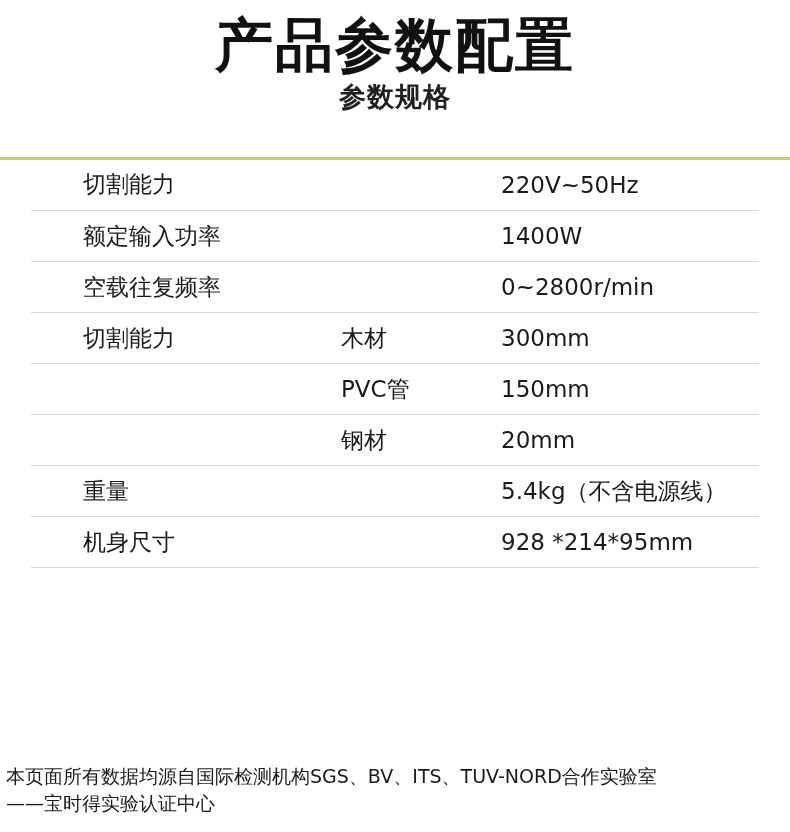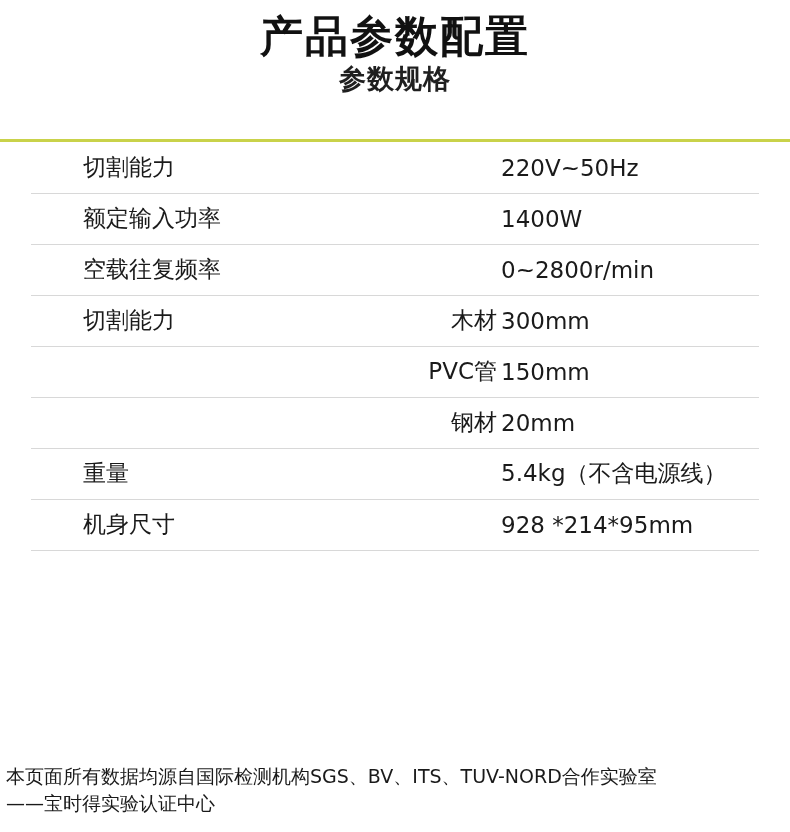--- a/index.html
+++ b/index.html
@@ -16,21 +16,21 @@
     overflow: hidden;
   }
   .page {
     width: 790px;
     height: 832px;
     position: relative;
     box-sizing: border-box;
   }
   .main-title {
     text-align: center;
-    font-size: 43px;
+    font-size: 58px;
     font-weight: bold;
     letter-spacing: 2px;
     color: #111111;
     padding-top: 12px;
     line-height: 1.15;
   }
   .sub-title {
     text-align: center;
     font-size: 27px;
     font-weight: bold;
@@ -60,21 +60,20 @@
     padding: 0;
   }
   td.col-label {
     width: 310px;
     text-align: left;
     padding-left: 52px;
     box-sizing: border-box;
   }
   td.col-mid {
     width: 160px;
-    text-align: right;
     padding-right: 4px;
     box-sizing: border-box;
   }
   td.col-value {
     text-align: left;
     padding-right: 2px;
     box-sizing: border-box;
   }
   .footer-note {
     position: absolute;

